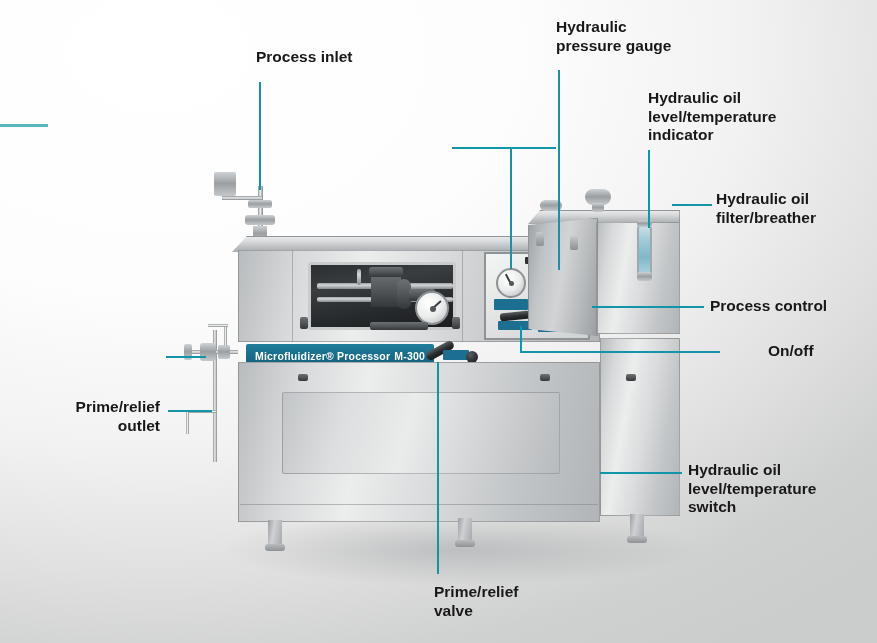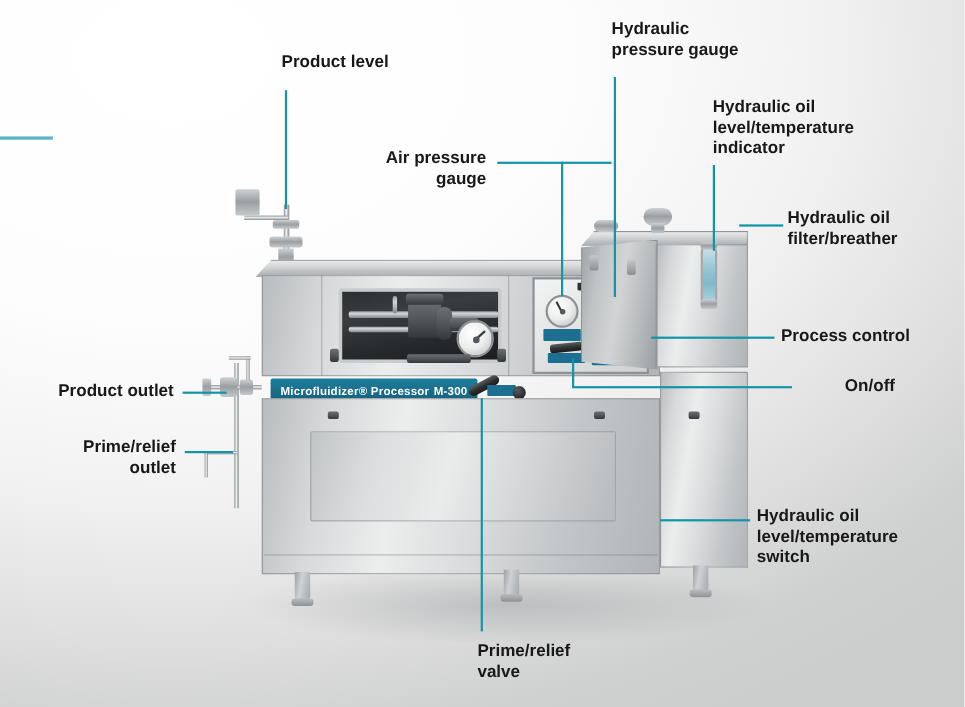--- a/index.html
+++ b/index.html
@@ -295,25 +295,23 @@
     <div class="fitting" style="left:218px; top:345px; width:12px; height:14px; border-radius:2px;"></div>
     <div class="fitting" style="left:184px; top:344px; width:8px; height:16px; border-radius:2px;"></div>
     <div class="pipe-h" style="left:186px; top:410px; width:30px; height:3px;"></div>
     <div class="pipe-v" style="left:186px; top:410px; width:3px; height:24px;"></div>
     <div class="pipe-v" style="left:224px; top:324px; width:3px; height:22px;"></div>
     <div class="pipe-h" style="left:208px; top:324px; width:20px; height:3px;"></div>
   </div>
 
   <div class="detail-rule"></div>
 
-  <div class="lbl" style="left:256px; top:48px; width:200px;">Product level</div>
+  <div class="lbl" style="left:256px; top:48px; width:200px;">Process inlet</div>
   <div class="lead-v" style="left:259px; top:82px; height:108px;"></div>
 
-  <div class="lbl right-al" style="left:276px; top:135px; width:166px;">Air pressure
-gauge</div>
   <div class="lead-h" style="left:452px; top:147px; width:104px;"></div>
   <div class="lead-v" style="left:510px; top:147px; height:122px;"></div>
 
   <div class="lbl" style="left:556px; top:18px; width:220px;">Hydraulic
 pressure gauge</div>
   <div class="lead-v" style="left:558px; top:70px; height:200px;"></div>
 
   <div class="lbl" style="left:648px; top:89px; width:216px;">Hydraulic oil
 level/temperature
 indicator</div>
@@ -328,21 +326,20 @@
 
   <div class="lbl" style="left:768px; top:342px; width:120px;">On/off</div>
   <div class="lead-h" style="left:520px; top:351px; width:200px;"></div>
   <div class="lead-v" style="left:520px; top:326px; height:26px;"></div>
 
   <div class="lbl" style="left:688px; top:461px; width:200px;">Hydraulic oil
 level/temperature
 switch</div>
   <div class="lead-h" style="left:600px; top:472px; width:82px;"></div>
 
-  <div class="lbl right-al" style="left:2px; top:347px; width:156px;">Product outlet</div>
   <div class="lead-h" style="left:166px; top:356px; width:40px;"></div>
 
   <div class="lbl right-al" style="left:2px; top:398px; width:158px;">Prime/relief
 outlet</div>
   <div class="lead-h" style="left:168px; top:410px; width:44px;"></div>
 
   <div class="lbl" style="left:434px; top:583px; width:180px;">Prime/relief
 valve</div>
   <div class="lead-v" style="left:437px; top:362px; height:212px;"></div>
 

